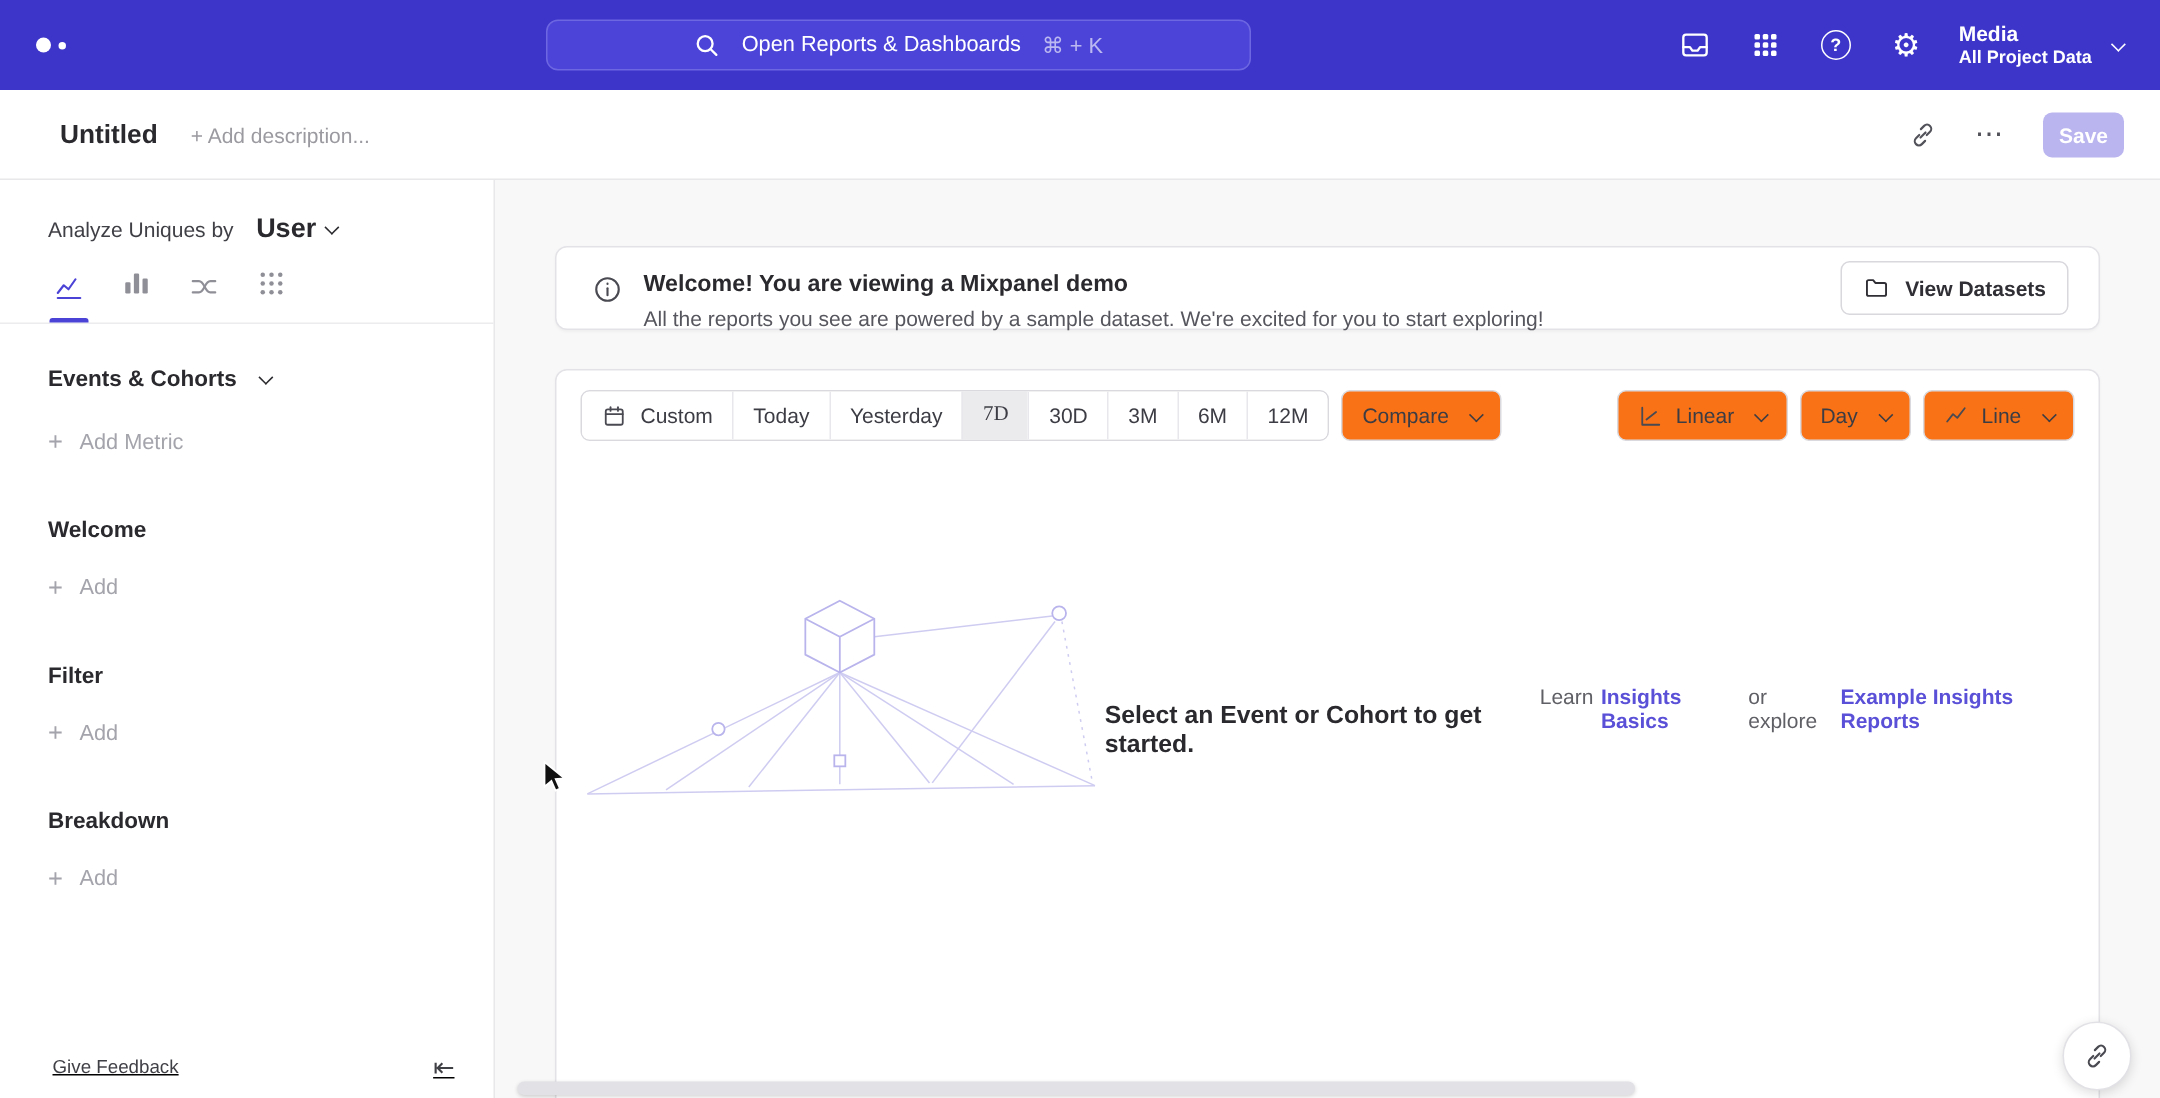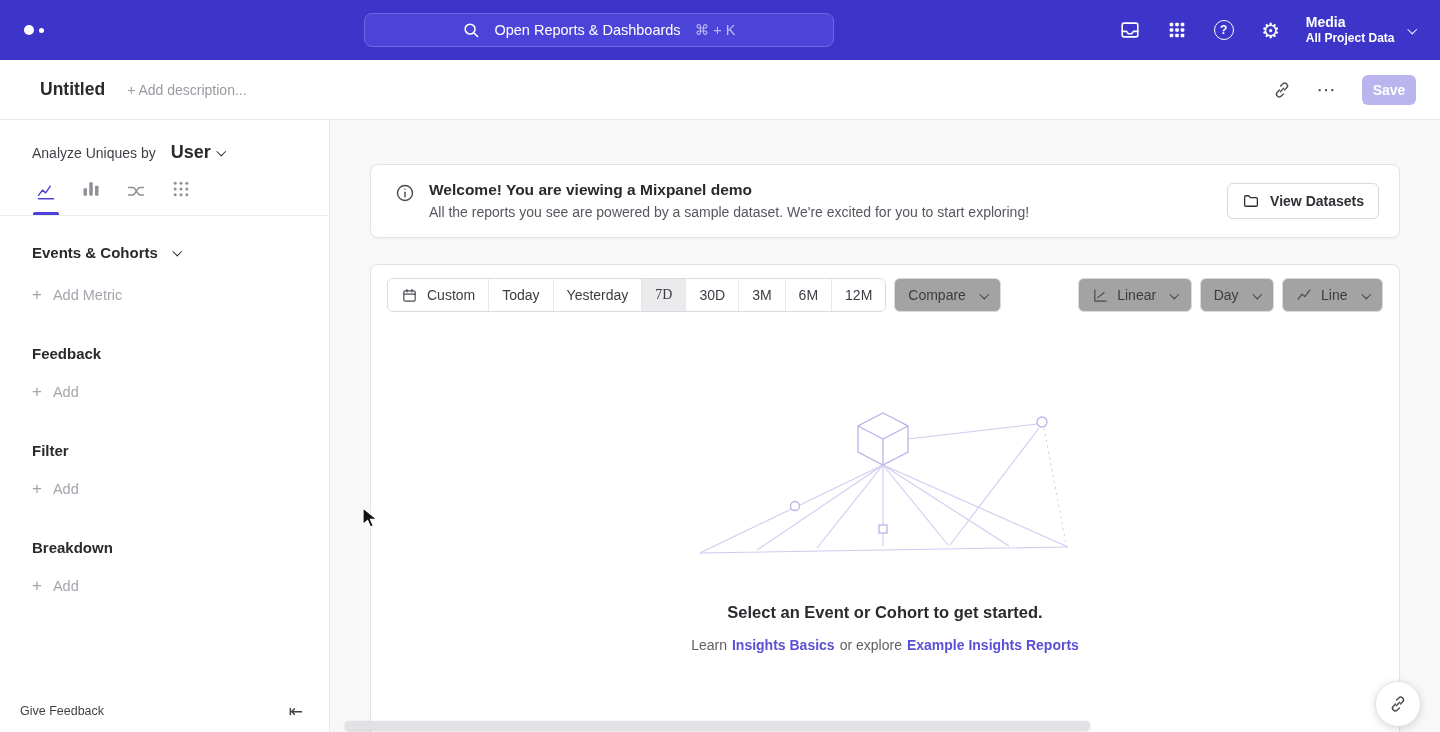--- a/index.html
+++ b/index.html
@@ -46,44 +46,44 @@
   .analyze { display: flex; align-items: center; gap: 15px; padding: 22px 0 0 32px; font-size: 14px; color: #3f3f46; }
   .user-dd { font-weight: 600; color: #2a2a2e; display: flex; align-items: center; background: none; border: none; font-size: 18px; cursor: pointer; }
   .tabs { display: flex; align-items: flex-end; gap: 25px; padding: 16px 0 0 36px; border-bottom: 1px solid #ececee; }
   .tab { position: relative; padding-bottom: 13px; background: none; border: none; color: #8f8f97; cursor: pointer; }
   .tab.active { color: #4b42d6; }
   .tab.active::after { content: ""; position: absolute; left: -3px; right: -3px; bottom: 0; height: 3px; background: #4b42d6; border-radius: 2px 2px 0 0; }
   .section-head { display: flex; align-items: center; gap: 9px; margin: 28px 0 0 32px; font-size: 15px; font-weight: 700; color: #2a2a2e; cursor: pointer; background: none; border: none; }
   .add-link { display: flex; align-items: center; gap: 11px; margin: 25px 0 0 32px; background: none; border: none; color: #a4a4ac; font-size: 14.5px; cursor: pointer; }
   .plus-glyph { font-size: 17px; line-height: 1; font-weight: 400; }
   .sb-h { margin: 42px 0 0 32px; font-size: 15px; font-weight: 700; color: #2a2a2e; }
-  .sb-footer { position: absolute; bottom: 0; left: 0; right: 0; height: 42px; display: flex; align-items: center; justify-content: space-between; padding: 0 26px 0 20px; }
+  .sb-footer { position: absolute; bottom: 0; left: 15px; right: 0; height: 42px; display: flex; align-items: center; justify-content: space-between; padding: 0 26px 0 20px; text-decoration: underline; }
   .feedback { font-size: 12.5px; color: #3f3f46; cursor: pointer; background: none; border: none; }
   .collapse-btn { font-size: 17px; color: #3f3f46; cursor: pointer; background: none; border: none; line-height: 1; }
 
   
   .main { position: absolute; top: 120px; left: 330px; right: 0; bottom: 0; background: #f8f8f9; overflow: hidden; }
-  .banner { margin: 44px 40px 0; background: #fff; border: 1px solid #e3e3e7; border-radius: 8px; height: 74px; position: relative; display: flex; align-items: flex-start; gap: 14px; padding: 16px 24px; box-shadow: 0 1px 2px rgba(0,0,0,.04); }
+  .banner { margin: 44px 40px 0; background: #fff; border: 1px solid #e3e3e7; border-radius: 8px; height: 56px; position: relative; display: flex; align-items: flex-start; gap: 14px; padding: 16px 24px; box-shadow: 0 1px 2px rgba(0,0,0,.04); }
   .b-icon { color: #4a4a52; margin-top: 2px; flex: none; }
   .b-title { font-size: 15.5px; font-weight: 700; color: #2a2a2e; }
   .b-sub { font-size: 14px; color: #56565e; margin-top: 5px; }
   .datasets-btn { position: absolute; right: 20px; top: 50%; transform: translateY(-50%); display: flex; align-items: center; gap: 10px; height: 36px; padding: 0 14px; background: #fff; border: 1px solid #d8d8dd; border-radius: 6px; font-size: 14px; font-weight: 600; color: #2f2f35; cursor: pointer; }
 
   .chart-card { margin: 26px 40px 0; background: #fff; border: 1px solid #e3e3e7; border-radius: 8px; height: 640px; padding: 13px 16px; box-shadow: 0 1px 2px rgba(0,0,0,.04); }
   .toolbar { display: flex; align-items: center; }
   .seg { display: flex; align-items: stretch; border: 1px solid #d9d9de; border-radius: 6px; overflow: hidden; background: #fff; height: 34px; }
   .seg-item { display: flex; align-items: center; gap: 9px; padding: 0 13px; background: #fff; border: none; border-left: 1px solid #e8e8ec; font-size: 14px; color: #3c3c44; cursor: pointer; white-space: nowrap; }
   .seg-item:first-child { border-left: none; }
   .seg-item.sel { background: #ebebee; font-family: Liberation Serif, serif; }
-  .tb-btn { display: flex; align-items: center; gap: 8px; height: 34px; padding: 0 13px; background: #a3a3a3; border: 1px solid #d9d9de; border-radius: 6px; font-size: 14px; color: #3c3c44; cursor: pointer; white-space: nowrap; }
+  .tb-btn { display: flex; align-items: center; gap: 8px; height: 34px; padding: 0 13px; background: #f97316; border: 1px solid #d9d9de; border-radius: 6px; font-size: 14px; color: #3c3c44; cursor: pointer; white-space: nowrap; }
   .compare { margin-left: 8px; }
   .tb-right { margin-left: auto; display: flex; gap: 8px; }
   .tb-ic { color: #4a4a52; }
 
-  .empty { display: flex; flex-direction: column; align-items: center; margin-top: 95px; }
+  .empty { display: flex; align-items: center; margin-top: 95px; }
   .empty h2 { font-size: 16.5px; font-weight: 700; color: #2a2a2e; margin-top: 46px; }
   .empty p { font-size: 14px; color: #5f5f66; margin-top: 15px; display: flex; gap: 5px; }
   .empty a { color: #5a50d8; font-weight: 600; text-decoration: none; cursor: pointer; }
 
   .fab { position: absolute; right: 19px; bottom: 5px; width: 46px; height: 46px; border-radius: 50%; background: #fff; border: 1px solid #e2e2e6; box-shadow: 0 2px 8px rgba(0,0,0,.14); display: flex; align-items: center; justify-content: center; color: #4a4a52; cursor: pointer; }
   .hscroll { position: absolute; left: 15px; bottom: 2px; width: 745px; height: 9px; border-radius: 5px; background: #e2e2e6; box-shadow: 0 1px 3px rgba(0,0,0,.18); cursor: grab; }
 
   .cursor { position: absolute; left: 362px; top: 507px; z-index: 99; pointer-events: none; }
 </style>
 </head>
@@ -201,21 +201,21 @@
   <button class="section-head">
     <span>Events &amp; Cohorts</span>
     <i class="chev"></i>
   </button>
 
   <button class="add-link">
     <span class="plus-glyph">+</span>
     <span>Add Metric</span>
   </button>
 
-  <div class="sb-h">Feedback</div>
+  <div class="sb-h">Welcome</div>
   <button class="add-link" style="margin-top:21px">
     <span class="plus-glyph">+</span>
     <span>Add</span>
   </button>
 
   <div class="sb-h">Filter</div>
   <button class="add-link" style="margin-top:21px">
     <span class="plus-glyph">+</span>
     <span>Add</span>
   </button>

